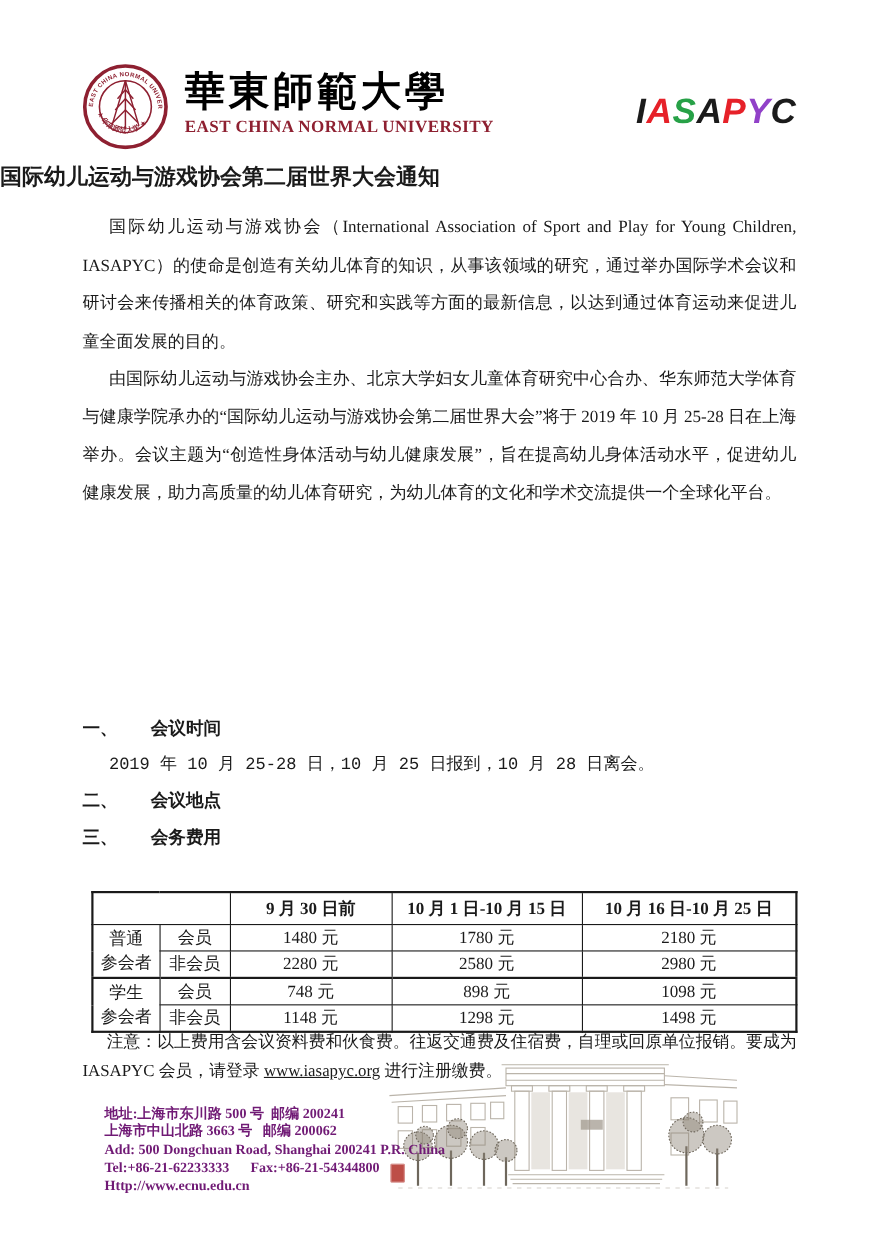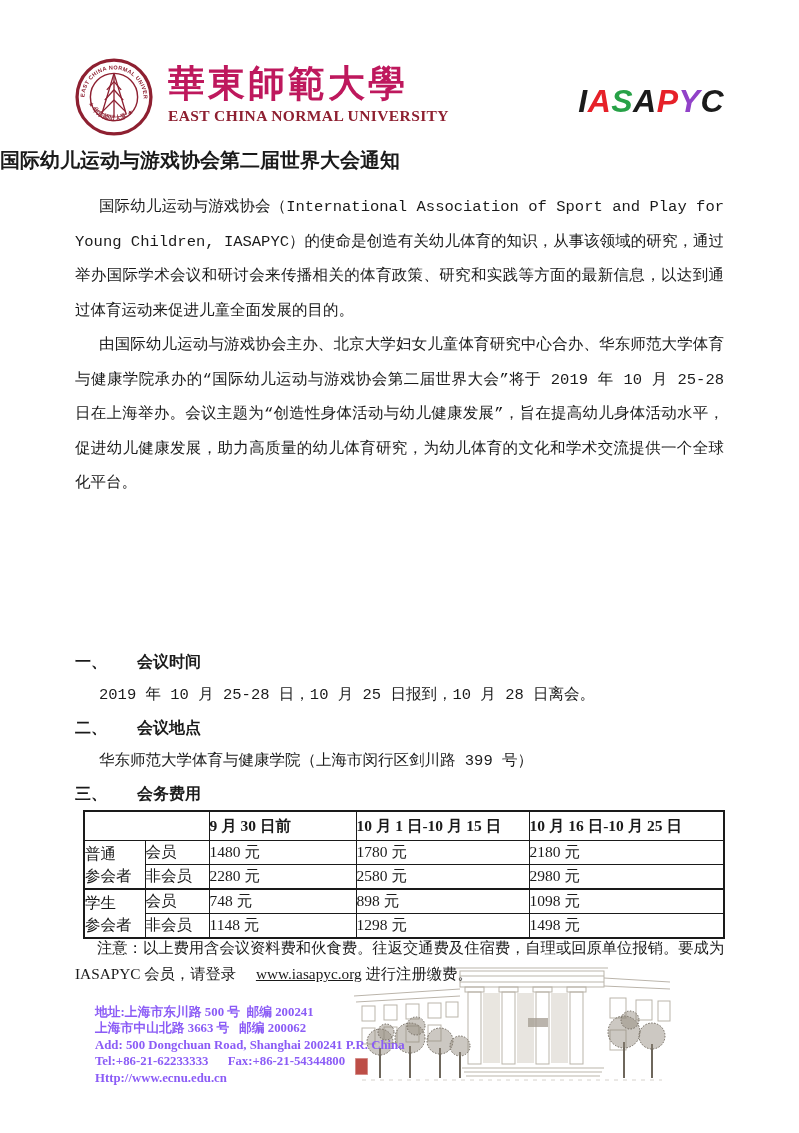--- a/index.html
+++ b/index.html
@@ -5,59 +5,59 @@
   html,body{margin:0;padding:0;background:#ffffff;}
   .page{position:relative;width:799px;height:1133px;background:#ffffff;overflow:hidden;
         font-family:"Liberation Serif","DejaVu Serif",serif;color:#1a1a1a;margin:0 auto;}
 
   
   .letterhead{position:absolute;top:58px;left:75px;width:649px;height:84px;
               display:flex;justify-content:space-between;}
   .logo-row{display:flex;gap:15px;}
   .seal-svg{width:78px;height:78px;flex:0 0 auto;}
   .univ{padding-top:5px;}
-  .univ-cn{font-size:37px;font-weight:bold;color:#be185d;letter-spacing:3px;line-height:1.15;
+  .univ-cn{font-size:37px;font-weight:bold;color:#000000;letter-spacing:3px;line-height:1.15;
            font-family:"Liberation Serif","DejaVu Serif",serif;}
   .univ-en{font-size:15.5px;font-weight:bold;color:#8e2031;letter-spacing:0.4px;margin-top:1px;}
   .iasapyc{margin-top:25px;font-family:"Liberation Sans","DejaVu Sans",sans-serif;
            font-style:italic;font-weight:900;font-size:32px;letter-spacing:0.5px;white-space:nowrap;}
 
   
   .doc-title{position:absolute;top:147px;left:0;width:100%;text-align:left;
              font-size:20px;font-weight:bold;margin:0;}
 
   
   .paras{position:absolute;top:190px;left:75px;width:649px;font-size:15.5px;line-height:34.5px;
-         text-align:justify;font-family:Liberation Mono, monospace;}
+         text-align:justify;}
   .paras p{margin:0;text-indent:24px;}
 
   
   .sections{position:absolute;top:646px;left:75px;width:649px;}
   .sec-head{display:flex;align-items:center;height:33px;font-weight:bold;font-size:16px;
             font-family:"Liberation Sans","DejaVu Sans",sans-serif;}
   .sec-num{width:62px;flex:0 0 auto;}
   .sec-body{height:33px;line-height:33px;padding-left:24px;font-size:15.5px;font-family:Liberation Mono, monospace;}
 
   
   .fee-table{position:absolute;top:810px;left:83px;width:640px;border-collapse:collapse;
              font-size:15.5px;table-layout:fixed;}
-  .fee-table td{border:1px solid #1a1a1a;text-align:left;vertical-align:middle;padding:0;}
+  .fee-table td{border:1px solid #1a1a1a;text-align:center;vertical-align:middle;padding:0;}
   .fee-table{border:2px solid #1a1a1a;}
   .fee-table .head td{height:28px;font-weight:bold;}
   .fee-table .datarow td{height:23px;margin-top:34px;}
   .fee-table .grp{white-space:pre-line;line-height:22px;}
   .fee-table .sep td{border-top-width:2px;}
 
   
   .note{position:absolute;top:935px;left:75px;width:650px;font-size:15.3px;line-height:26px;
         text-indent:22px;margin:0;z-index:2;}
-  .note .link{text-decoration:underline;color:#1a1a1a;cursor:pointer;margin-left:16px;}
-
-  
-  .footer{position:absolute;top:1004px;left:95px;color:#8b5cf6;font-weight:bold;
+  .note .link{text-decoration:underline;color:#1a1a1a;cursor:pointer;}
+
+  
+  .footer{position:absolute;top:1004px;left:95px;color:#701a75;font-weight:bold;
           font-size:12.8px;line-height:16.4px;z-index:2;}
   .footer div{white-space:pre;}
 
   
   .sketch{position:absolute;top:956px;left:352px;width:320px;height:130px;z-index:1;}
   .stamp{position:absolute;top:1058px;left:355px;width:13px;height:17px;z-index:2;
          background:#b5362e;opacity:.88;border-radius:1px;
          box-shadow:inset 0 0 0 1px rgba(255,255,255,.35);}
 </style>
 </head>
@@ -110,21 +110,20 @@
   <div class="sections">
     <div class="sec-head">
       <span class="sec-num">一、</span>
       <span>会议时间</span>
     </div>
     <div class="sec-body">2019 年 10 月 25-28 日，10 月 25 日报到，10 月 28 日离会。</div>
     <div class="sec-head">
       <span class="sec-num">二、</span>
       <span>会议地点</span>
     </div>
-    <div class="sec-body">华东师范大学体育与健康学院（上海市闵行区剑川路 399 号）</div>
     <div class="sec-head">
       <span class="sec-num">三、</span>
       <span>会务费用</span>
     </div>
   </div>
 
   <table class="fee-table">
     <colgroup>
       <col style="width:61px">
         <col style="width:64px">

